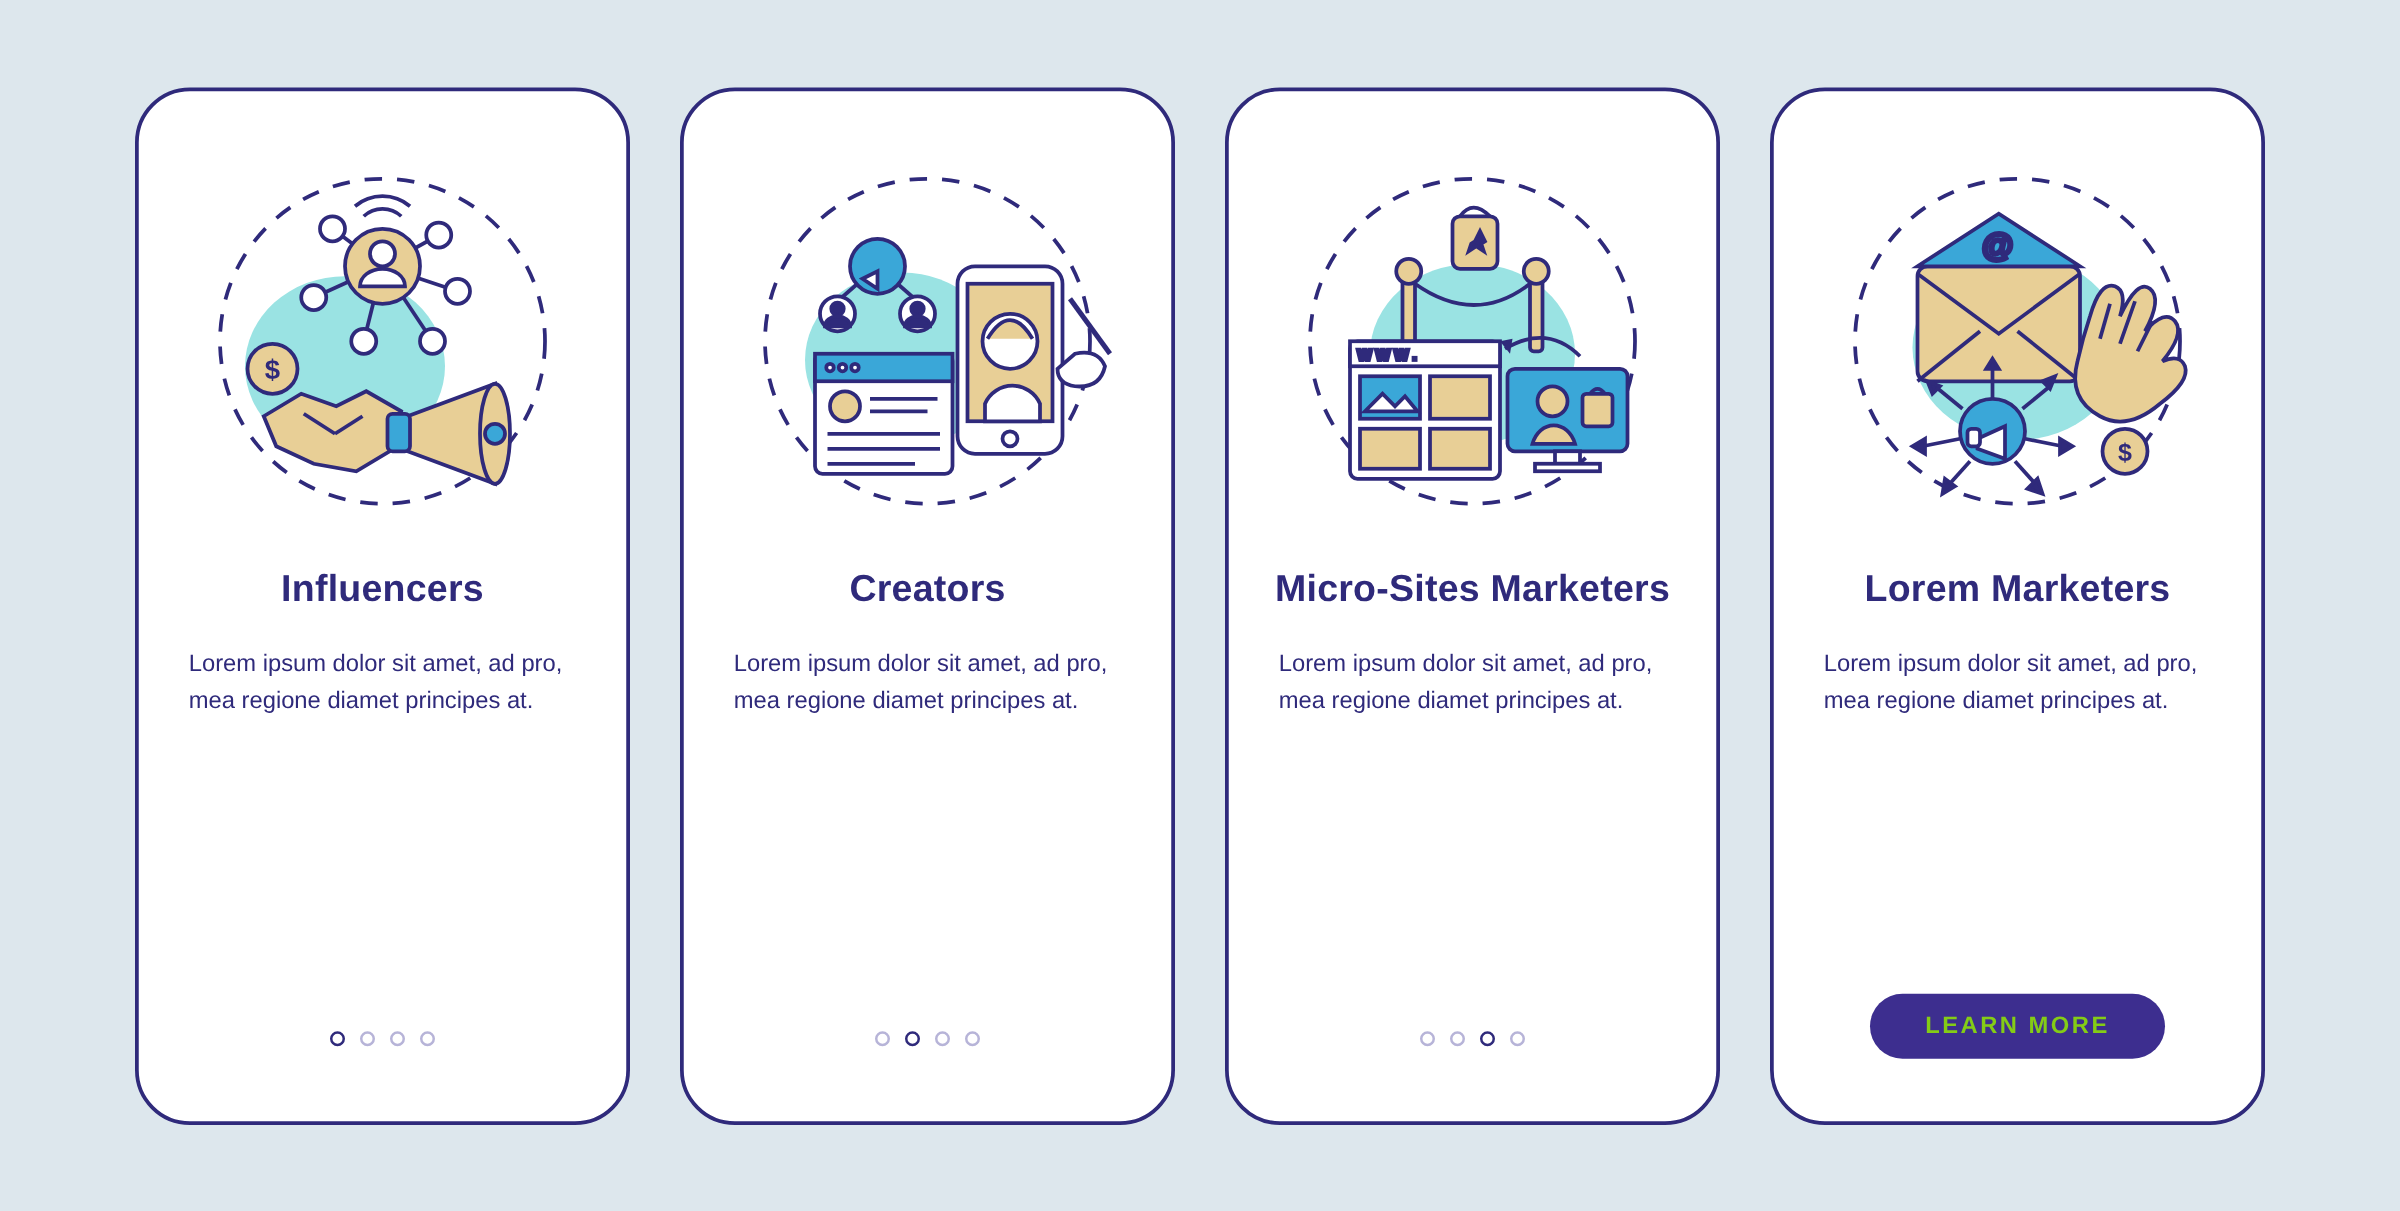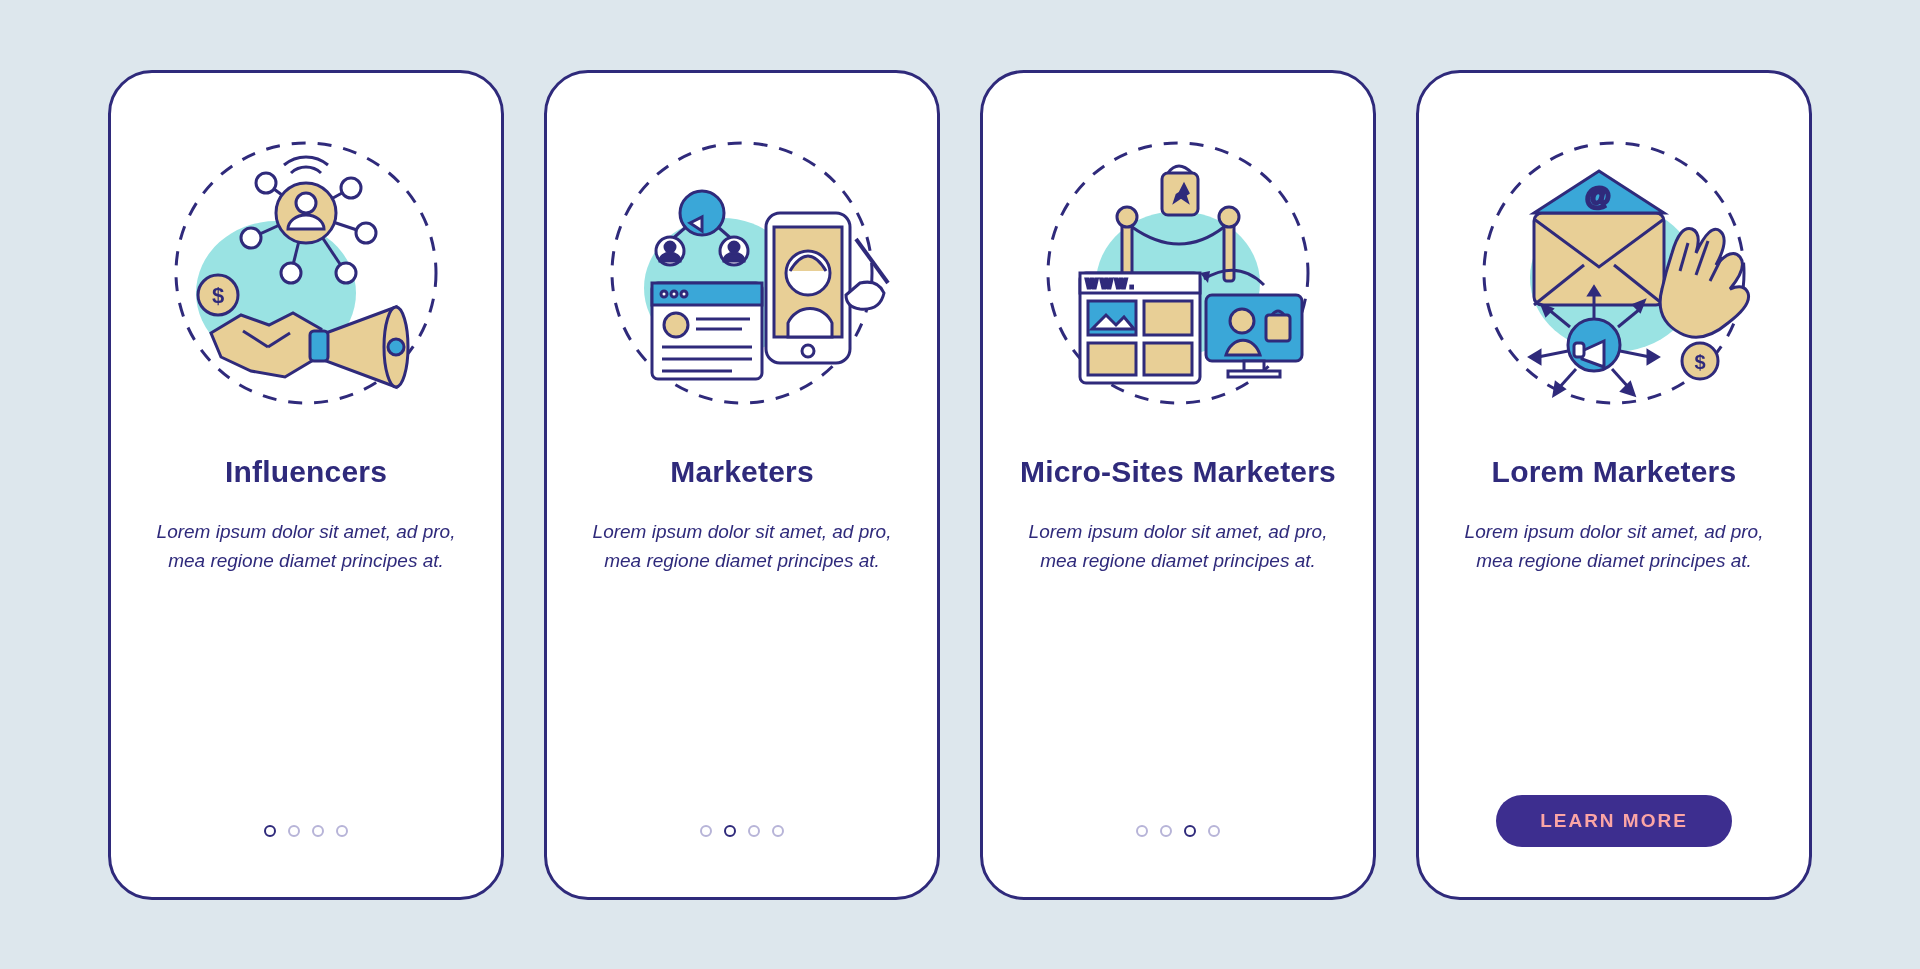--- a/index.html
+++ b/index.html
@@ -43,44 +43,43 @@
     font-weight: 800;
     font-size: 30px;
     text-align: right;
     margin-top: 32px;
     letter-spacing: 0.2px;
   }
   .desc {
     color: #2f2a7b;
     font-size: 19px;
     line-height: 1.55;
-    text-align: center;
+    text-align: left;
     margin-top: 28px;
     max-width: 310px;
-    font-style: italic;
   }
   .spacer { flex: 1; }
   .dots {
     display: flex;
     gap: 12px;
     align-items: center;
     justify-content: center;
     margin-bottom: 24px;
   }
   .dot {
     width: 12px;
     height: 12px;
     border-radius: 50%;
     border: 2.5px solid #2f2a7b;
     background: transparent;
   }
   .dot.inactive { border-color: #b7b4d8; }
   .cta {
     background: #3d2e8f;
-    color: #fca5a5;
+    color: #84cc16;
     border: none;
     border-radius: 999px;
     padding: 15px 44px;
     font-size: 19px;
     font-weight: 800;
     letter-spacing: 2px;
     cursor: pointer;
     margin-bottom: 14px;
   }
 </style>
@@ -188,21 +187,21 @@
           <path d="M198 148 q18 -30 36 0" fill="#e8cf96"></path>
           <circle cx="216" cy="228" r="6" fill="#fff"></circle>
         </g>
 
         <g stroke="#2f2a7b" stroke-width="3" fill="#fff">
           <line x1="264" y1="116" x2="296" y2="160" stroke-width="4"></line>
           <path d="M268 160 q18 -4 24 10 q-4 18 -24 16 q-14 -2 -14 -14 z"></path>
         </g>
       </svg>
     </div>
-    <h2 class="title">Marketers</h2>
+    <h2 class="title">Creators</h2>
     <p class="desc">Lorem ipsum dolor sit amet, ad pro, mea regione diamet principes at.</p>
     <div class="spacer"></div>
     <div class="dots">
       <span class="dot inactive"></span>
       <span class="dot"></span>
       <span class="dot inactive"></span>
       <span class="dot inactive"></span>
     </div>
   </div>
 

